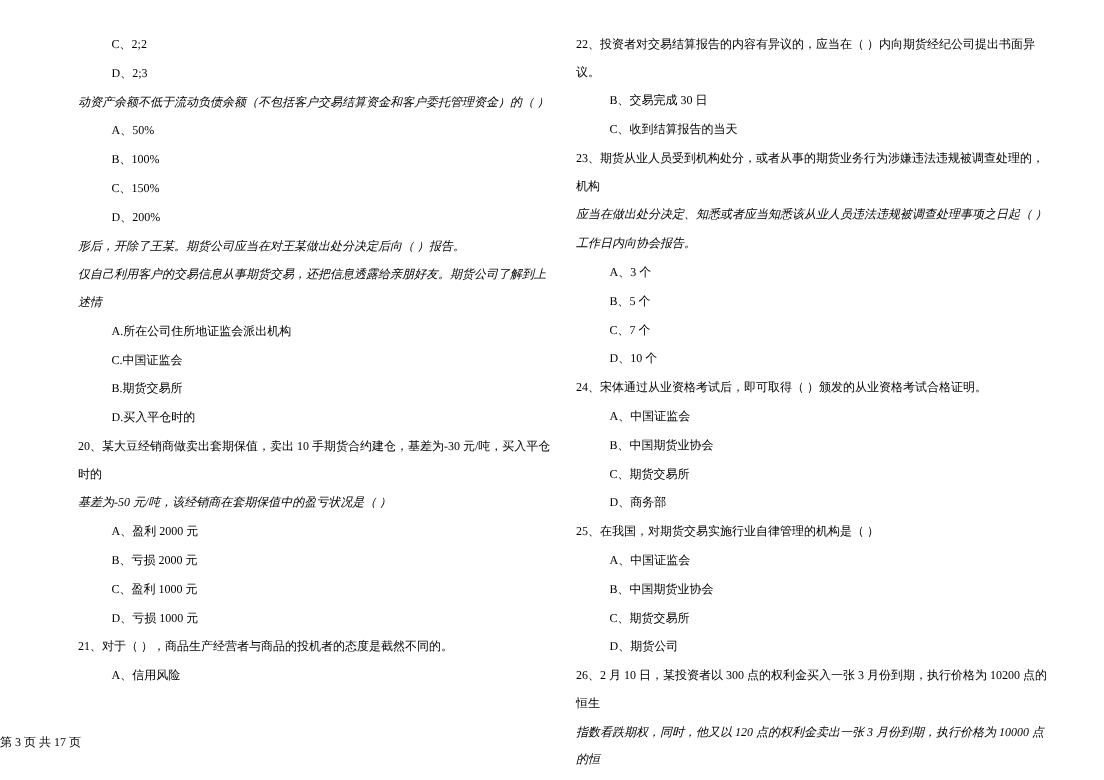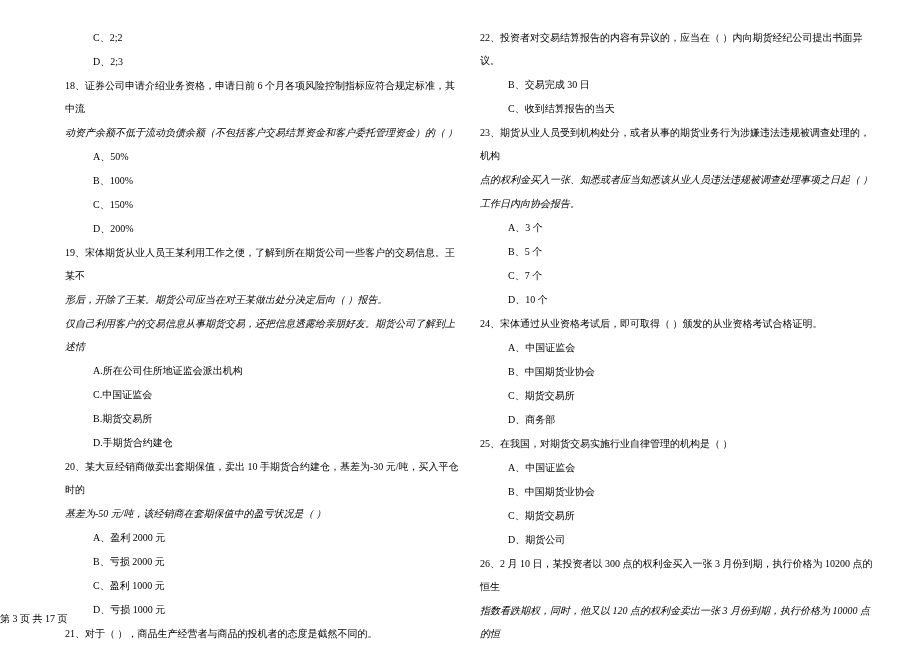--- a/index.html
+++ b/index.html
@@ -47,55 +47,53 @@
 </head>
 <body>
 
 <div class="page-wrap">
 
   <div class="col col-left">
 
     <div class="opt">C、2;2</div>
     <div class="opt">D、2;3</div>
 
-    <div class="q-stem">18、证券公司申请介绍业务资格，申请日前 6 个月各项风险控制指标应符合规定标准，其中流</div>
     <div class="q-stem cont">动资产余额不低于流动负债余额（不包括客户交易结算资金和客户委托管理资金）的（    ）</div>
     <div class="opt">A、50%</div>
     <div class="opt">B、100%</div>
     <div class="opt">C、150%</div>
     <div class="opt">D、200%</div>
 
-    <div class="q-stem">19、宋体期货从业人员王某利用工作之便，了解到所在期货公司一些客户的交易信息。王某不</div>
     <div class="q-stem cont">形后，开除了王某。期货公司应当在对王某做出处分决定后向（    ）报告。</div>
     <div class="q-stem cont">仅自己利用客户的交易信息从事期货交易，还把信息透露给亲朋好友。期货公司了解到上述情</div>
     <div class="opt">A.所在公司住所地证监会派出机构</div>
     <div class="opt">C.中国证监会</div>
     <div class="opt">B.期货交易所</div>
-    <div class="opt">D.手期货合约建仓</div>
+    <div class="opt">D.买入平仓时的</div>
 
     <div class="q-stem">20、某大豆经销商做卖出套期保值，卖出 10 手期货合约建仓，基差为-30 元/吨，买入平仓时的</div>
     <div class="q-stem cont">基差为-50 元/吨，该经销商在套期保值中的盈亏状况是（    ）</div>
     <div class="opt">A、盈利 2000 元</div>
     <div class="opt">B、亏损 2000 元</div>
     <div class="opt">C、盈利 1000 元</div>
     <div class="opt">D、亏损 1000 元</div>
 
     <div class="q-stem">21、对于（    ），商品生产经营者与商品的投机者的态度是截然不同的。</div>
     <div class="opt">A、信用风险</div>
 
   </div>
 
   <div class="col col-right">
 
     <div class="q-stem">22、投资者对交易结算报告的内容有异议的，应当在（    ）内向期货经纪公司提出书面异议。</div>
     <div class="opt">B、交易完成 30 日</div>
     <div class="opt">C、收到结算报告的当天</div>
 
     <div class="q-stem">23、期货从业人员受到机构处分，或者从事的期货业务行为涉嫌违法违规被调查处理的，机构</div>
-    <div class="q-stem cont">点的权利金买入一张、知悉或者应当知悉该从业人员违法违规被调查处理事项之日起（     ）</div>
+    <div class="q-stem cont">应当在做出处分决定、知悉或者应当知悉该从业人员违法违规被调查处理事项之日起（     ）</div>
     <div class="q-stem cont">工作日内向协会报告。</div>
     <div class="opt">A、3 个</div>
     <div class="opt">B、5 个</div>
     <div class="opt">C、7 个</div>
     <div class="opt">D、10 个</div>
 
     <div class="q-stem">24、宋体通过从业资格考试后，即可取得（    ）颁发的从业资格考试合格证明。</div>
     <div class="opt">A、中国证监会</div>
     <div class="opt">B、中国期货业协会</div>
     <div class="opt">C、期货交易所</div>

